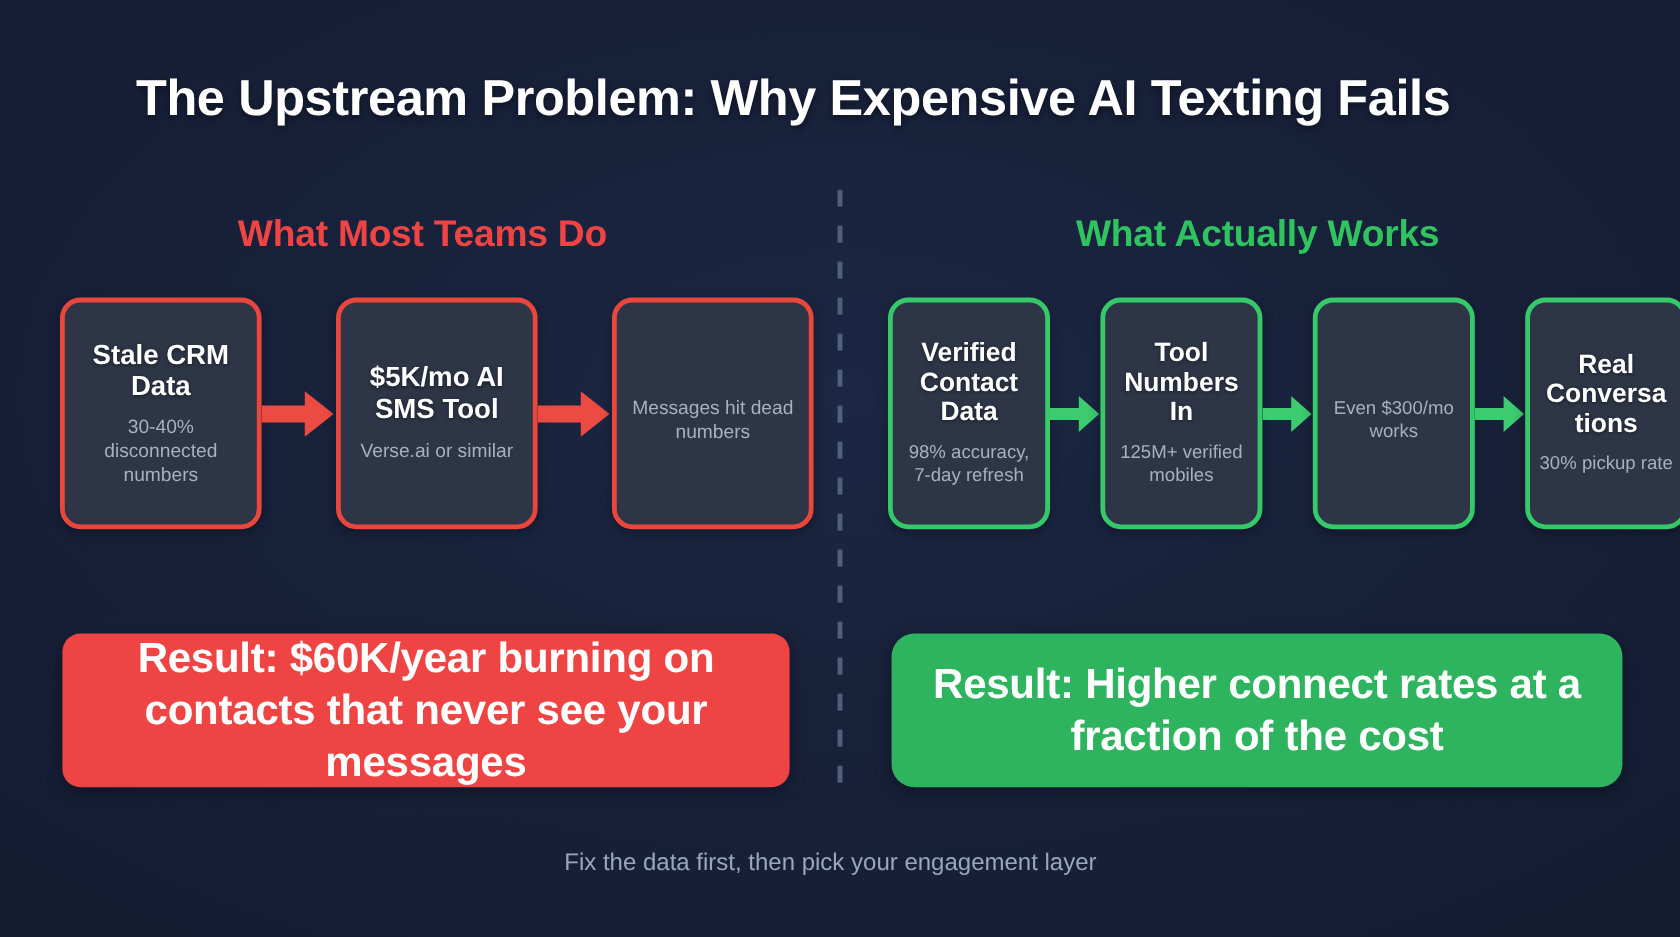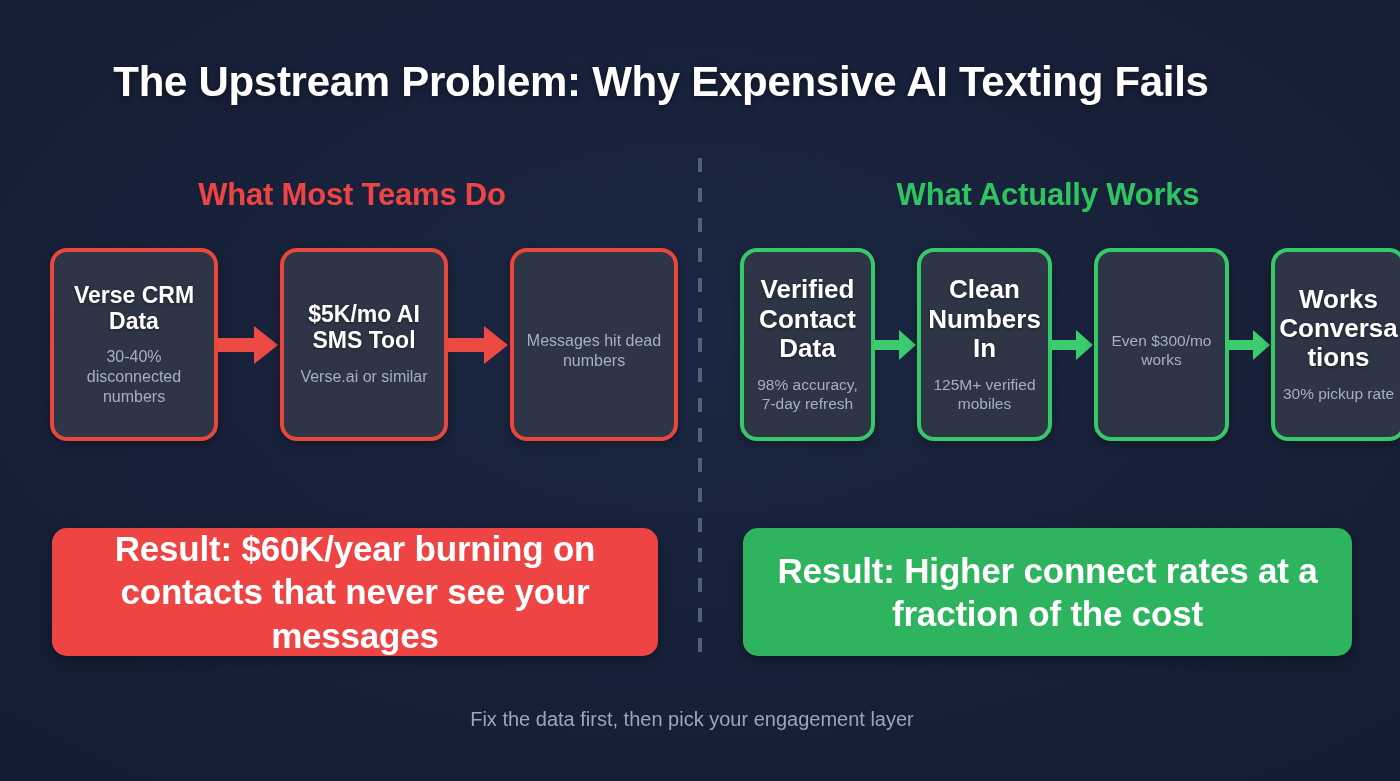--- a/index.html
+++ b/index.html
@@ -108,21 +108,21 @@
   #flow-right .card { width: 135px; }
 
   .card-title {
     color: #ffffff;
     font-weight: bold;
     text-align: center;
     line-height: 1.12;
     text-shadow: 0 1px 3px rgba(0,0,0,0.45);
   }
   #flow-left  .card-title { font-size: 23px; }
-  #flow-right .card-title { font-size: 26px; }
+  #flow-right .card-title { font-size: 22px; }
 
   .card-sub {
     color: #a6b0c0;
     text-align: center;
     line-height: 1.22;
     margin-top: 13px;
   }
   #flow-left  .card-sub { font-size: 16px; }
   #flow-right .card-sub { font-size: 15.5px; }
 
@@ -148,21 +148,21 @@
     text-align: center;
     color: #ffffff;
     font-size: 35px;
     font-weight: bold;
     line-height: 1.24;
     padding: 0 26px;
     box-shadow: 0 4px 14px rgba(0,0,0,0.32);
     letter-spacing: -0.2px;
   }
   #banner-left  { left: 52px;  width: 606px; background: #ef4444; }
-  #banner-right { left: 743px; width: 609px; background: #2eb45e; }
+  #banner-right { left: 743px; width: 609px; background: #2eb45e; border-radius: 19px; }
 
   
   #footer {
     position: absolute;
     top: 708px;
     left: 0;
     width: 1384px;
     text-align: center;
     font-size: 20px;
     color: #9aa6ba;
@@ -180,21 +180,21 @@
   <div class="column" id="col-right">
     <div class="col-heading" id="heading-right">What Actually Works</div>
   </div>
 
   <div class="column" id="col-left">
     <div class="col-heading" id="heading-left">What Most Teams Do</div>
   </div>
 
   <div class="flow" id="flow-left">
     <div class="card red">
-      <div class="card-title">Verse CRM Data</div>
+      <div class="card-title">Stale CRM Data</div>
       <div class="card-sub">30-40% disconnected numbers</div>
     </div>
     <div class="arrow">
       <svg width="62" height="44" viewBox="0 0 62 44">
           <path d="M0 15 H36 V3 L60 22 L36 41 V29 H0 Z" fill="#ec4b44"></path>
         </svg>
     </div>
     <div class="card red">
       <div class="card-title">$5K/mo AI SMS Tool</div>
       <div class="card-sub">Verse.ai or similar</div>
@@ -213,38 +213,38 @@
     <div class="card green">
       <div class="card-title">Verified Contact Data</div>
       <div class="card-sub">98% accuracy, 7-day refresh</div>
     </div>
     <div class="arrow">
       <svg width="42" height="34" viewBox="0 0 42 34">
           <path d="M0 12 H24 V2 L41 17 L24 32 V22 H0 Z" fill="#3ccb6e"></path>
         </svg>
     </div>
     <div class="card green">
-      <div class="card-title">Clean Numbers In</div>
+      <div class="card-title">Tool Numbers In</div>
       <div class="card-sub">125M+ verified mobiles</div>
     </div>
     <div class="arrow">
       <svg width="42" height="34" viewBox="0 0 42 34">
           <path d="M0 12 H24 V2 L41 17 L24 32 V22 H0 Z" fill="#3ccb6e"></path>
         </svg>
     </div>
     <div class="card green">
       <div class="card-sub">Even $300/mo works</div>
     </div>
     <div class="arrow">
       <svg width="42" height="34" viewBox="0 0 42 34">
           <path d="M0 12 H24 V2 L41 17 L24 32 V22 H0 Z" fill="#3ccb6e"></path>
         </svg>
     </div>
     <div class="card green">
-      <div class="card-title">Works Conversa tions</div>
+      <div class="card-title">Real Conversa tions</div>
       <div class="card-sub">30% pickup rate</div>
     </div>
   </div>
 
   <div class="banner" id="banner-left">Result: $60K/year burning on contacts that never see your messages</div>
 
   <div class="banner" id="banner-right">Result: Higher connect rates at a fraction of the cost</div>
 
   <div id="footer">Fix the data first, then pick your engagement layer</div>
 

